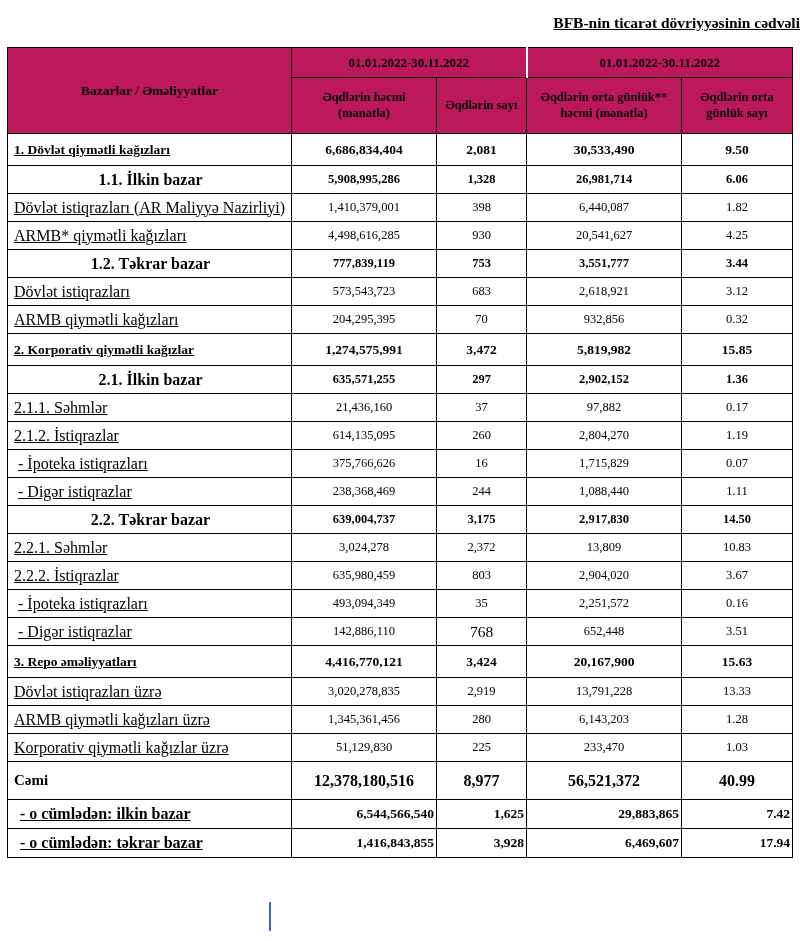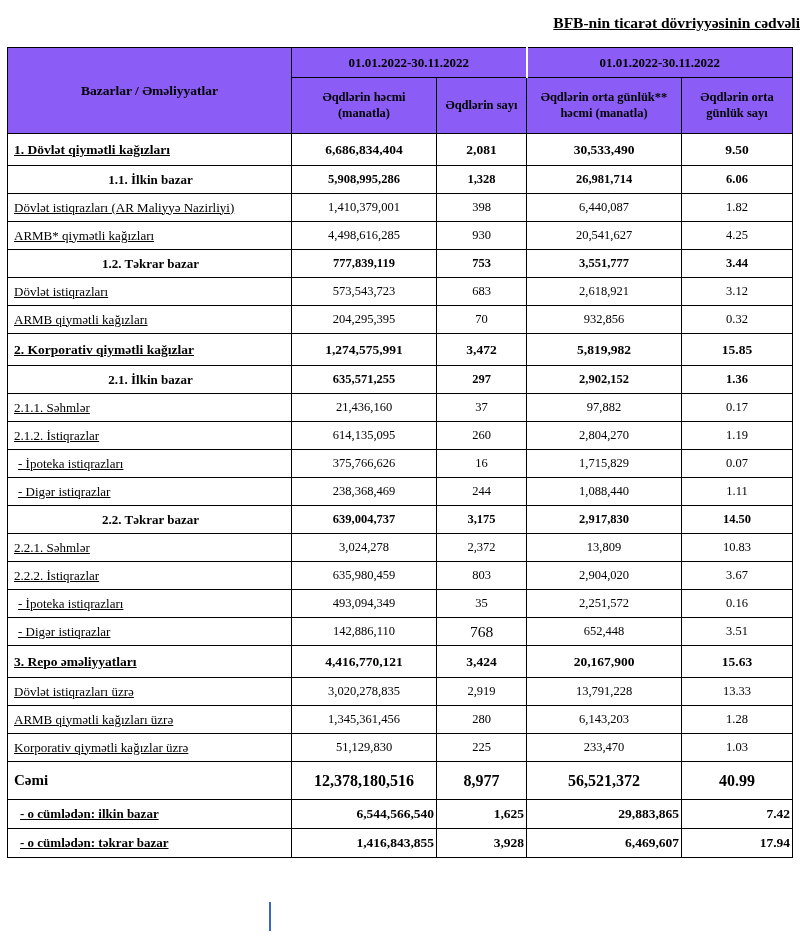--- a/index.html
+++ b/index.html
@@ -22,33 +22,33 @@
     border-collapse: collapse;
     table-layout: fixed;
     width: 785px;
     margin: 15px 0 0 7px;
   }
   th, td {
     border: 1px solid #000;
     vertical-align: middle;
   }
   thead th {
-    background: #8b5cf6;
+    background: #be185d;
     color: #000;
     font-weight: bold;
     text-align: center;
     padding: 2px 4px;
   }
   th.corner { font-size: 13.5px; }
   th.period { font-size: 13px; height: 30px; }
   th.period-2 { border-left: 2px solid #ffffff; }
   th.sub { font-size: 12.5px; height: 56px; line-height: 1.25; }
   td.label-cell {
     text-align: left;
-    font-size: 13px;
+    font-size: 16px;
     padding: 3px 4px 3px 6px;
   }
   td.value-cell {
     text-align: center;
     font-size: 12.5px;
     padding: 3px 2px;
   }
   tr.section td { font-weight: bold; height: 32px; }
   tr.section td.label-cell { font-size: 13.5px; text-decoration: underline; }
   tr.section td.value-cell { font-size: 13.5px; }

